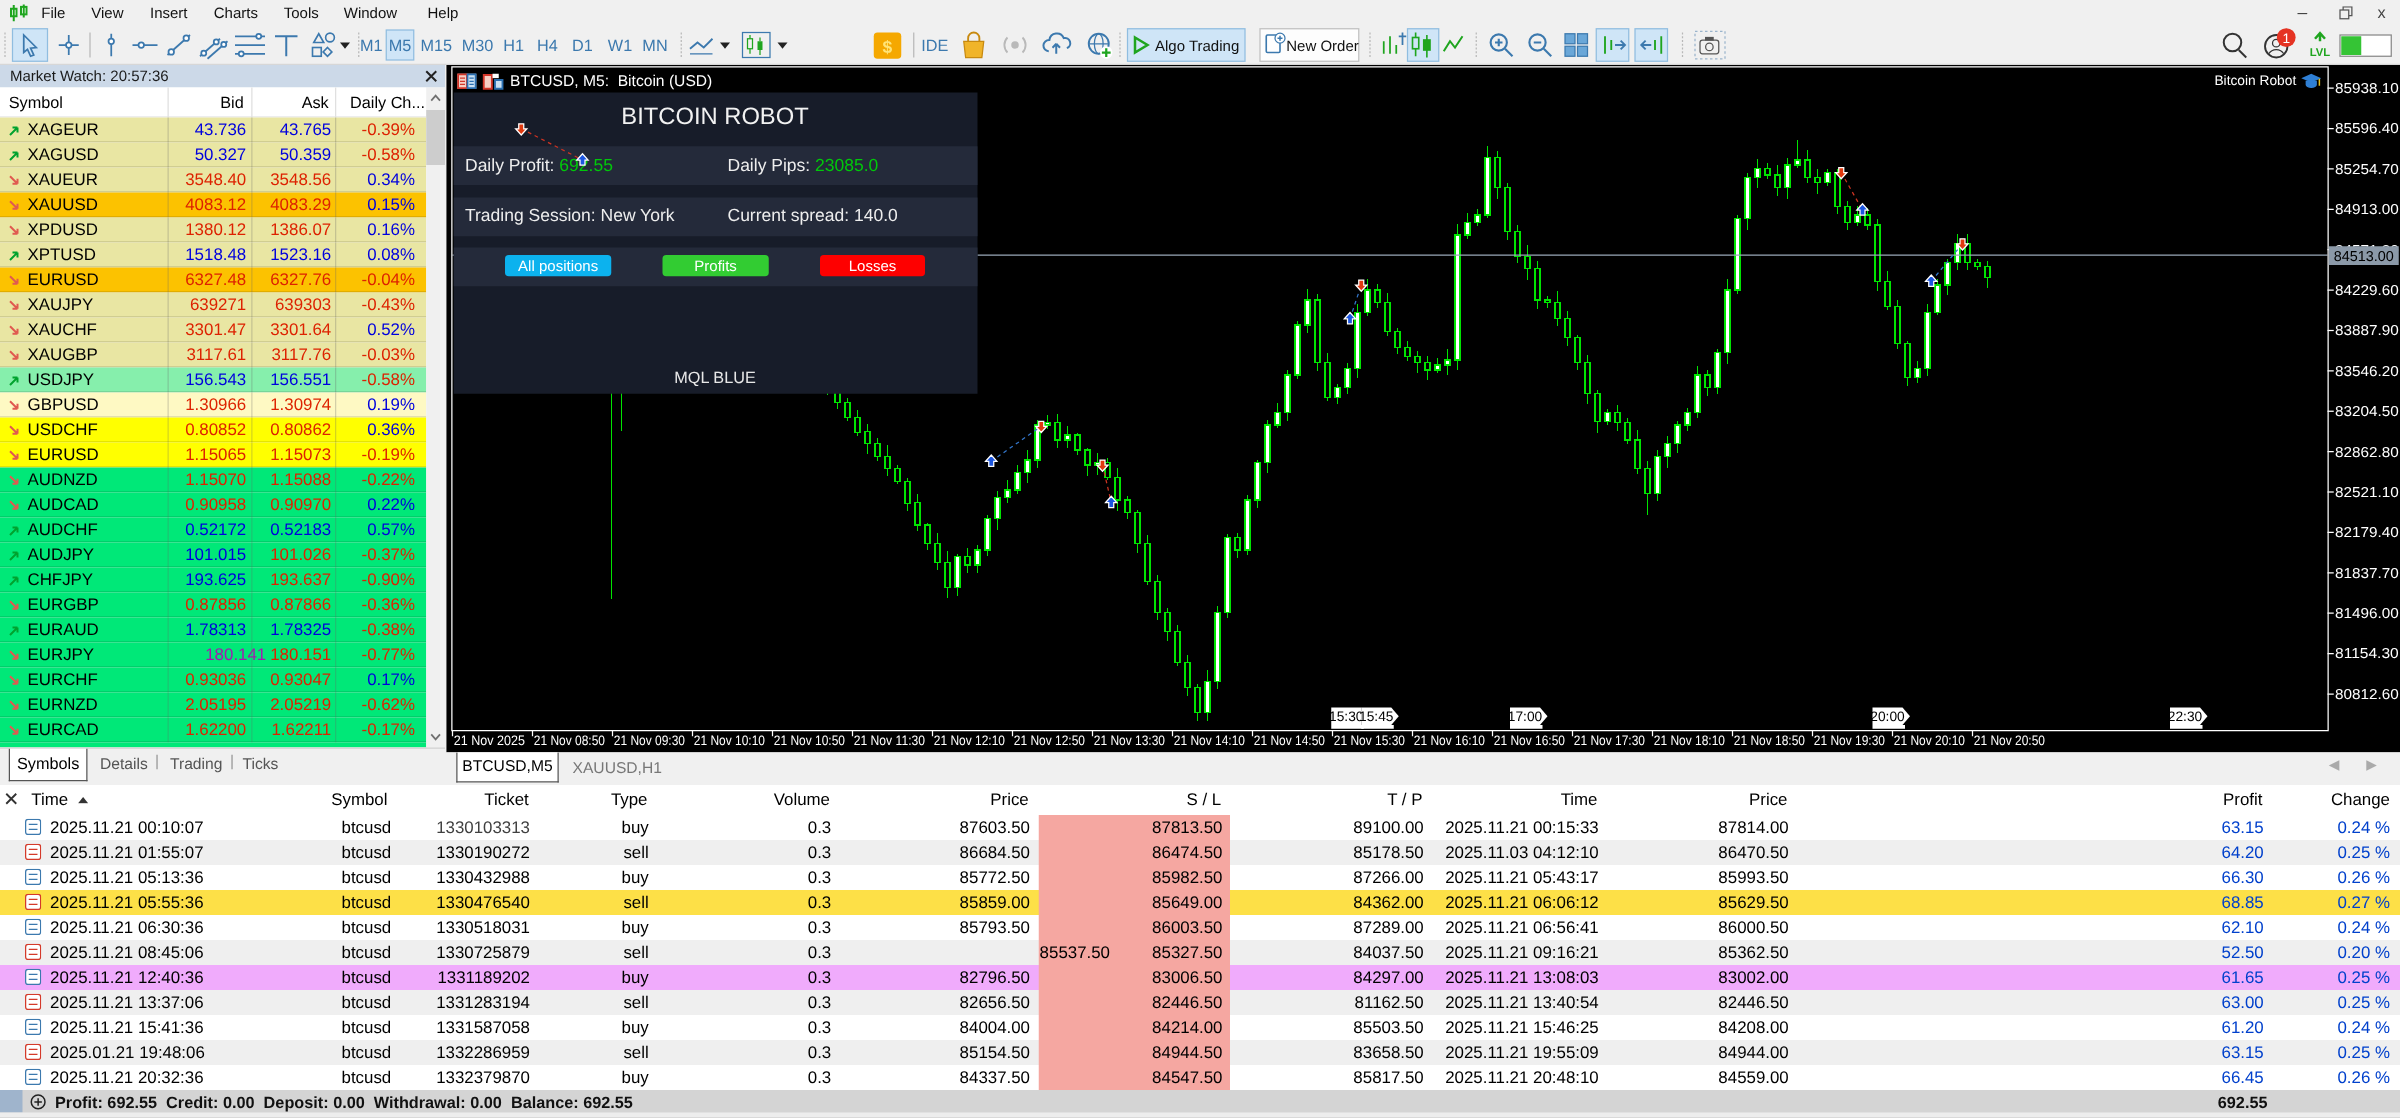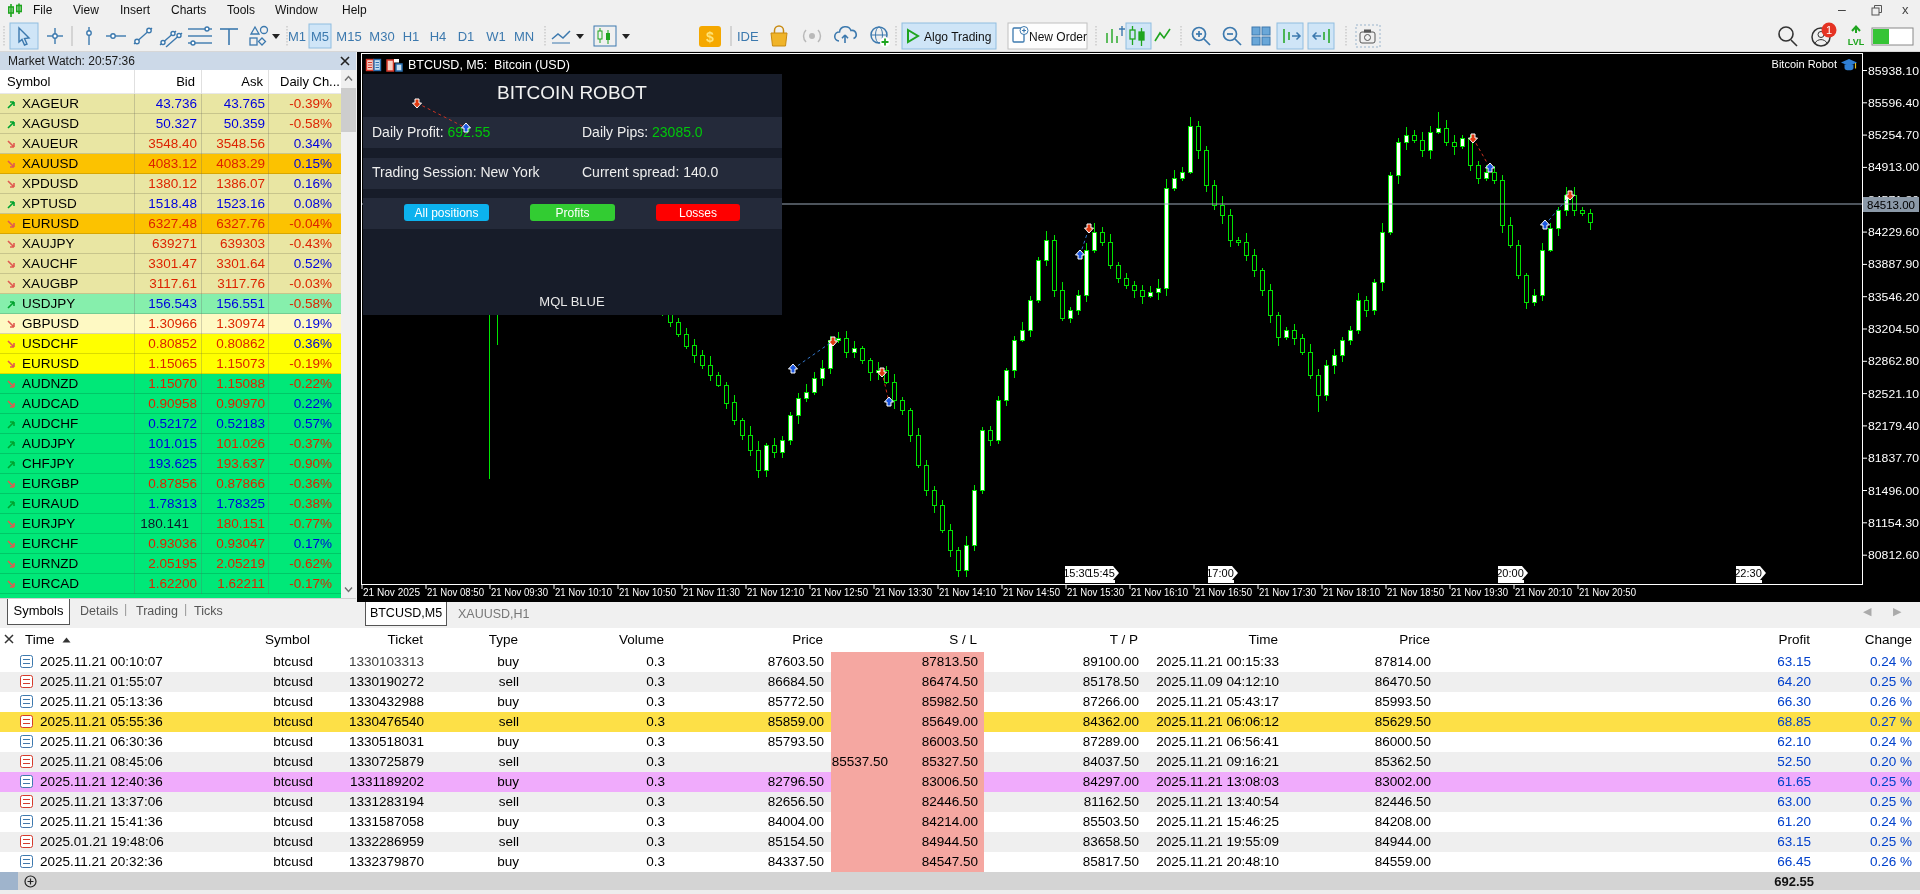--- a/index.html
+++ b/index.html
@@ -489,21 +489,21 @@
       <span style="right:9px;color:#dd2200">-0.38%</span>
       <div class="colsep" style="left:134px;height:20px"></div>
       <div class="colsep" style="left:201px;height:20px"></div>
       <div class="colsep" style="left:268px;height:20px"></div>
     </div>
     <div class="mwrow" style="top:462px;background:#00e878;border-bottom:1px solid rgba(0,0,0,0.14)">
       <svg class="abs" style="left:6px;top:5px" width="11" height="11" viewBox="0 0 11 11">
         <path d="M2 2 L8 8 M8 8 L4 8 M8 8 L8 4" stroke="#e05a50" stroke-width="1.6" fill="none"></path>
       </svg>
       <span style="left:22px;color:#000">EURJPY</span>
-      <span style="right:152px;color:#0f172a">180.141</span>
+      <span style="right:128px;color:#a21caf">180.141</span>
       <span style="right:76px;color:#dd2200">180.151</span>
       <span style="right:9px;color:#dd2200">-0.77%</span>
       <div class="colsep" style="left:134px;height:20px"></div>
       <div class="colsep" style="left:201px;height:20px"></div>
       <div class="colsep" style="left:268px;height:20px"></div>
     </div>
     <div class="mwrow" style="top:482px;background:#00e878;border-bottom:1px solid rgba(0,0,0,0.14)">
       <svg class="abs" style="left:6px;top:5px" width="11" height="11" viewBox="0 0 11 11">
         <path d="M2 2 L8 8 M8 8 L4 8 M8 8 L8 4" stroke="#e05a50" stroke-width="1.6" fill="none"></path>
       </svg>
@@ -1089,21 +1089,21 @@
         <line x1="3" y1="8.5" x2="10" y2="8.5" stroke="#d43a2a"></line>
       </svg>
       <span class="abs tbc" style="left:40px;color:#000">2025.11.21 01:55:07</span>
       <span class="abs tbc" style="right:1607px;color:#000">btcusd</span>
       <span class="abs tbc" style="right:1496px;color:#000">1330190272</span>
       <span class="abs tbc" style="right:1401px;color:#000">sell</span>
       <span class="abs tbc" style="right:1255px;color:#000">0.3</span>
       <span class="abs tbc" style="right:1096px;color:#000">86684.50</span>
       <span class="abs tbc" style="right:942px;color:#000">86474.50</span>
       <span class="abs tbc" style="right:781px;color:#000">85178.50</span>
-      <span class="abs tbc" style="right:641px;color:#000">2025.11.09 04:12:10</span>
+      <span class="abs tbc" style="right:641px;color:#000">2025.11.03 04:12:10</span>
       <span class="abs tbc" style="right:489px;color:#000">86470.50</span>
       <span class="abs tbc" style="right:109px;color:#0040cc">64.20</span>
       <span class="abs tbc" style="right:8px;color:#0040cc">0.25 %</span>
     </div>
     <div class="tbrow" style="top:64px;background:#ffffff">
       <div class="abs" style="left:831px;top:0;width:153px;height:20px;background:#f5a7a1"></div>
       <svg class="abs" style="left:20px;top:3px" width="13" height="13" viewBox="0 0 13 13">
         <rect x="0.5" y="0.5" width="12" height="12" rx="2" fill="#fff" stroke="#3c79ae"></rect>
         <line x1="3" y1="4.5" x2="10" y2="4.5" stroke="#3c79ae"></line>
         <line x1="3" y1="8.5" x2="10" y2="8.5" stroke="#3c79ae"></line>
@@ -1282,13 +1282,14 @@
       <span class="abs tbc" style="right:8px;color:#0040cc">0.26 %</span>
     </div>
   </div>
 <div id="statusbar">
     <div class="abs" style="left:0;top:0;width:18px;height:18px;background:#9fb4cc"></div>
     <div class="abs" style="left:0;top:18px;width:1920px;height:4px;background:#ededed"></div>
     <svg class="abs" style="left:24px;top:3px" width="13" height="13" viewBox="0 0 13 13">
       <circle cx="6.5" cy="6.5" r="5.5" fill="none" stroke="#222" stroke-width="1.2"></circle>
       <path d="M6.5 3.5 v6 M3.5 6.5 h6" stroke="#222" stroke-width="1.2"></path>
     </svg>
+    <span class="abs" style="left:44px;top:2px">Profit: 692.55&nbsp; Credit: 0.00&nbsp; Deposit: 0.00&nbsp; Withdrawal: 0.00&nbsp; Balance: 692.55</span>
     <span class="abs" style="left:1730px;top:2px;width:84px;text-align:right">692.55</span>
   </div>
 </body></html>

